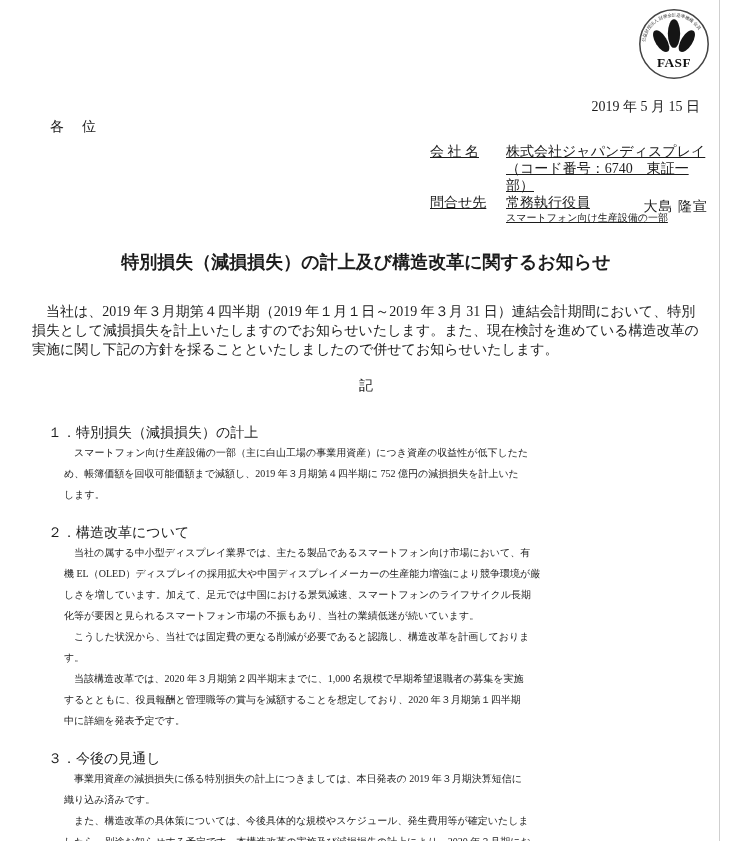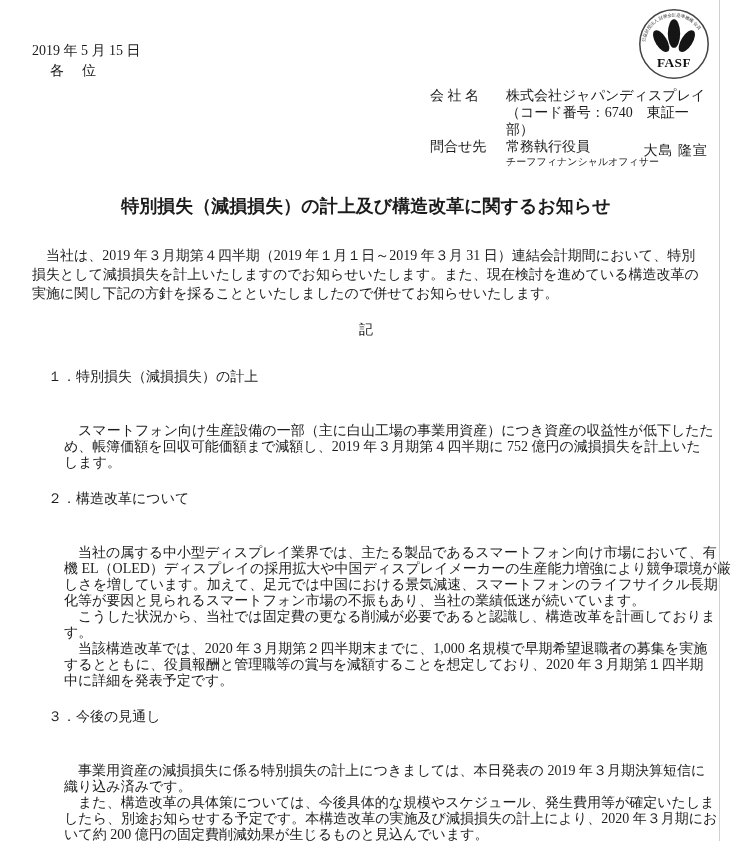--- a/index.html
+++ b/index.html
@@ -8,36 +8,36 @@
     width:732px;height:841px;
     background:#ffffff;
     box-sizing:border-box;
     padding:0 32px;
     overflow:hidden;
     font-family:"Liberation Serif","DejaVu Serif",serif;
     color:#1c1c1c;
   }
   .scan-edge{position:absolute;top:0;right:12px;width:1px;height:100%;background:#cfcfcf;}
   .logo{position:absolute;top:6px;right:20px;width:76px;height:76px;}
-  .date{padding-top:42px;font-size:14px;line-height:17px;}
+  .date{padding-top:98px;text-align:right;font-size:14px;line-height:17px;}
   .addressee{margin-top:3px;margin-left:18px;font-size:14px;line-height:17px;letter-spacing:2px;}
   .company-block{position:relative;margin-left:398px;margin-top:8px;width:278px;font-size:14px;line-height:17px;}
-  .co-row{display:flex;}
+  .co-row{display:flex;text-decoration:underline;}
   .co-label{width:76px;flex:0 0 76px;}
   .co-value{flex:1;}
   .co-value.small{font-size:10px;line-height:13px;}
   .co-value.tel{margin-left:40px;}
   .contact-name{position:absolute;top:55px;right:0;font-size:14px;letter-spacing:1px;}
   .title{margin-top:26px;text-align:center;font-size:18px;font-weight:bold;}
   .intro{margin-top:28px;font-size:14px;line-height:19px;white-space:pre;}
   .ki{margin-top:17px;text-align:center;font-size:14px;line-height:19px;}
   .section{margin-top:28px;}
   .section + .section{margin-top:18px;}
   .section-heading{margin-left:16px;font-size:14px;line-height:19px;margin-top:17px;}
-  .section-body{margin-left:32px;font-size:14px;line-height:16px;white-space:pre;margin-top:37px;}
+  .section-body{margin-left:32px;font-size:10px;line-height:21px;white-space:pre;}
 </style>
 </head>
 <body>
 
 <div class="page">
   <div class="scan-edge"></div>
 
   <svg class="logo" viewBox="0 0 80 80">
     <circle cx="40" cy="40" r="36" fill="none" stroke="#444" stroke-width="1.6"></circle>
     <path id="ringPath" d="M 9,42 A 31,31 0 0 1 71,42" fill="none" stroke="none"></path>
@@ -64,21 +64,21 @@
     <div class="co-row">
       <span class="co-label"></span>
       <span class="co-value">（コード番号：6740　東証一部）</span>
     </div>
     <div class="co-row">
       <span class="co-label">問合せ先</span>
       <span class="co-value">常務執行役員</span>
     </div>
     <div class="co-row">
       <span class="co-label"></span>
-      <span class="co-value small">チーフフィナンシャルオフィサー</span>
+      <span class="co-value small">スマートフォン向け生産設備の一部</span>
     </div>
     <div class="co-row">
       <span class="co-label"></span>
     </div>
     <span class="contact-name">大島 隆宣</span>
   </div>
 
   <div class="title">特別損失（減損損失）の計上及び構造改革に関するお知らせ</div>
 
   <div class="intro">　当社は、2019 年３月期第４四半期（2019 年１月１日～2019 年３月 31 日）連結会計期間において、特別

